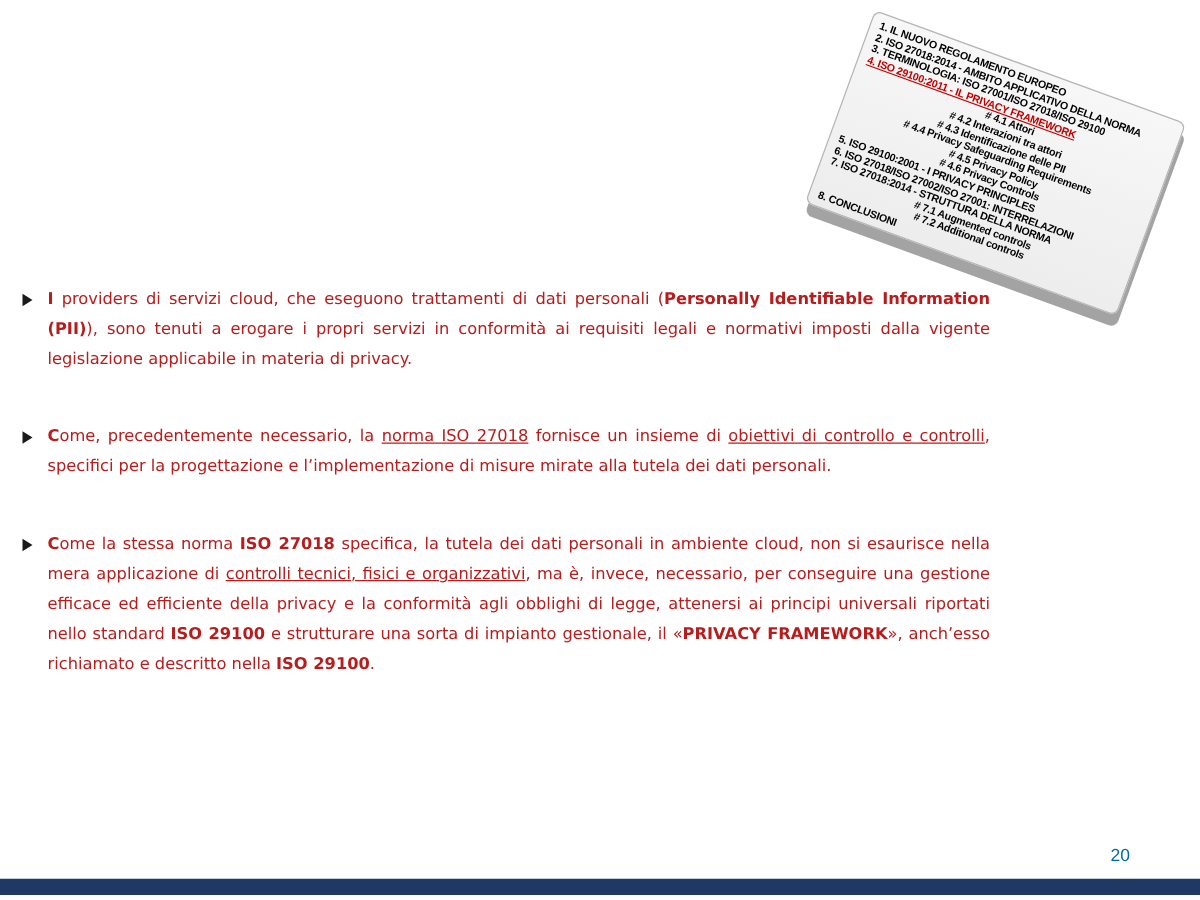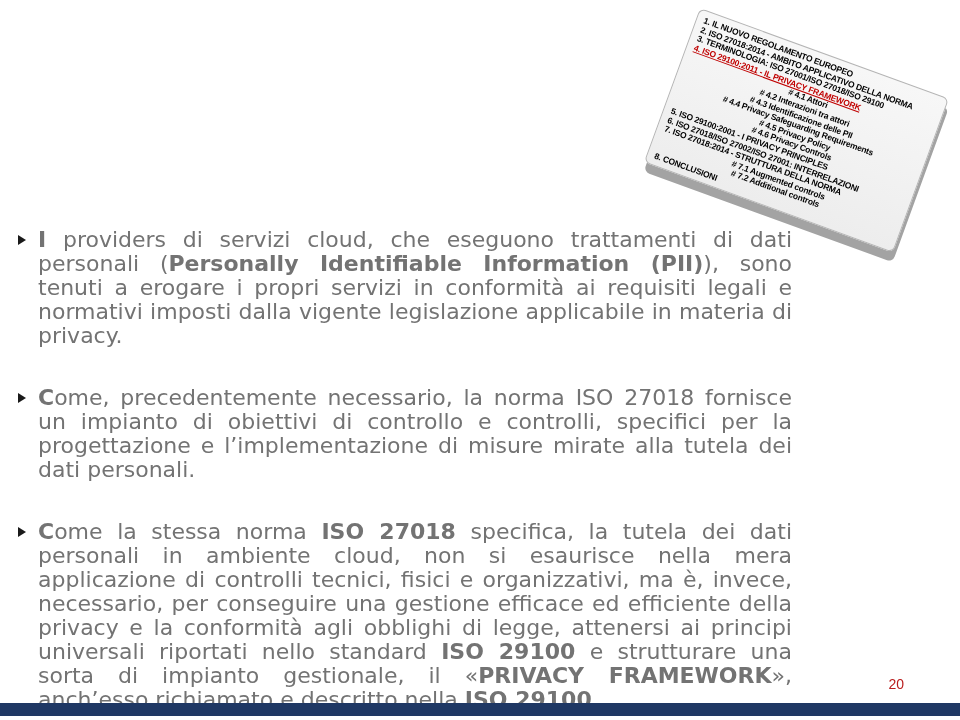--- a/index.html
+++ b/index.html
@@ -55,35 +55,35 @@
     margin-top:7px;
   }
   .tri{
     width:0;height:0;
     border-top:5px solid transparent;
     border-bottom:5px solid transparent;
     border-left:8px solid #1a1a1a;
   }
   .bullet-text{
     flex:1;
-    font-size:22px;
+    font-size:13px;
     line-height:24px;
     text-align:justify;
-    color:#737373;
+    color:#b91c1c;
   }
   .bullet-text .b{font-weight:bold;}
-  .bullet-text .u{}
+  .bullet-text .u{text-decoration:underline;}
 
   
   .page-number{
     position:absolute;
     right:56px;top:676px;
     font-family:"Liberation Sans", sans-serif;
     font-size:14px;
-    color:#b91c1c;
+    color:#0369a1;
   }
   .footer-bar{
     position:absolute;
     left:0;right:0;bottom:4px;
     height:13px;
     background:var(--bar,#1f3864);
   }
 </style>
 </head>
 <body>
@@ -115,21 +115,21 @@
       <div class="bullet-row">
         <div class="bullet-marker">
           <div class="tri"></div>
         </div>
         <div class="bullet-text"><span class="b">I</span><span> providers di servizi cloud, che eseguono trattamenti di dati personali (</span><span class="b">Personally Identifiable Information (PII)</span><span>), sono tenuti a erogare i propri servizi in conformità ai requisiti legali e normativi imposti dalla vigente legislazione applicabile in materia di privacy.</span></div>
       </div>
       <div class="bullet-row">
         <div class="bullet-marker">
           <div class="tri"></div>
         </div>
-        <div class="bullet-text"><span class="b">C</span><span>ome, precedentemente necessario, la </span><span class="u">norma ISO 27018</span><span> fornisce un impianto di </span><span class="u">obiettivi di controllo e controlli</span><span>, specifici per la progettazione e l’implementazione di misure mirate alla tutela dei dati personali.</span></div>
+        <div class="bullet-text"><span class="b">C</span><span>ome, precedentemente necessario, la </span><span class="u">norma ISO 27018</span><span> fornisce un insieme di </span><span class="u">obiettivi di controllo e controlli</span><span>, specifici per la progettazione e l’implementazione di misure mirate alla tutela dei dati personali.</span></div>
       </div>
       <div class="bullet-row">
         <div class="bullet-marker">
           <div class="tri"></div>
         </div>
         <div class="bullet-text"><span class="b">C</span><span>ome la stessa norma </span><span class="b">ISO 27018</span><span> specifica, la tutela dei dati personali in ambiente cloud, non si esaurisce nella mera applicazione di </span><span class="u">controlli tecnici, fisici e organizzativi</span><span>, ma è, invece, necessario, per conseguire una gestione efficace ed efficiente della privacy e la conformità agli obblighi di legge, attenersi ai principi universali riportati nello standard </span><span class="b">ISO 29100</span><span> e strutturare una sorta di impianto gestionale, il «</span><span class="b">PRIVACY FRAMEWORK</span><span>», anch’esso richiamato e descritto nella </span><span class="b">ISO 29100</span><span>.</span></div>
       </div>
     </div>
 
   <div class="page-number">20</div>

